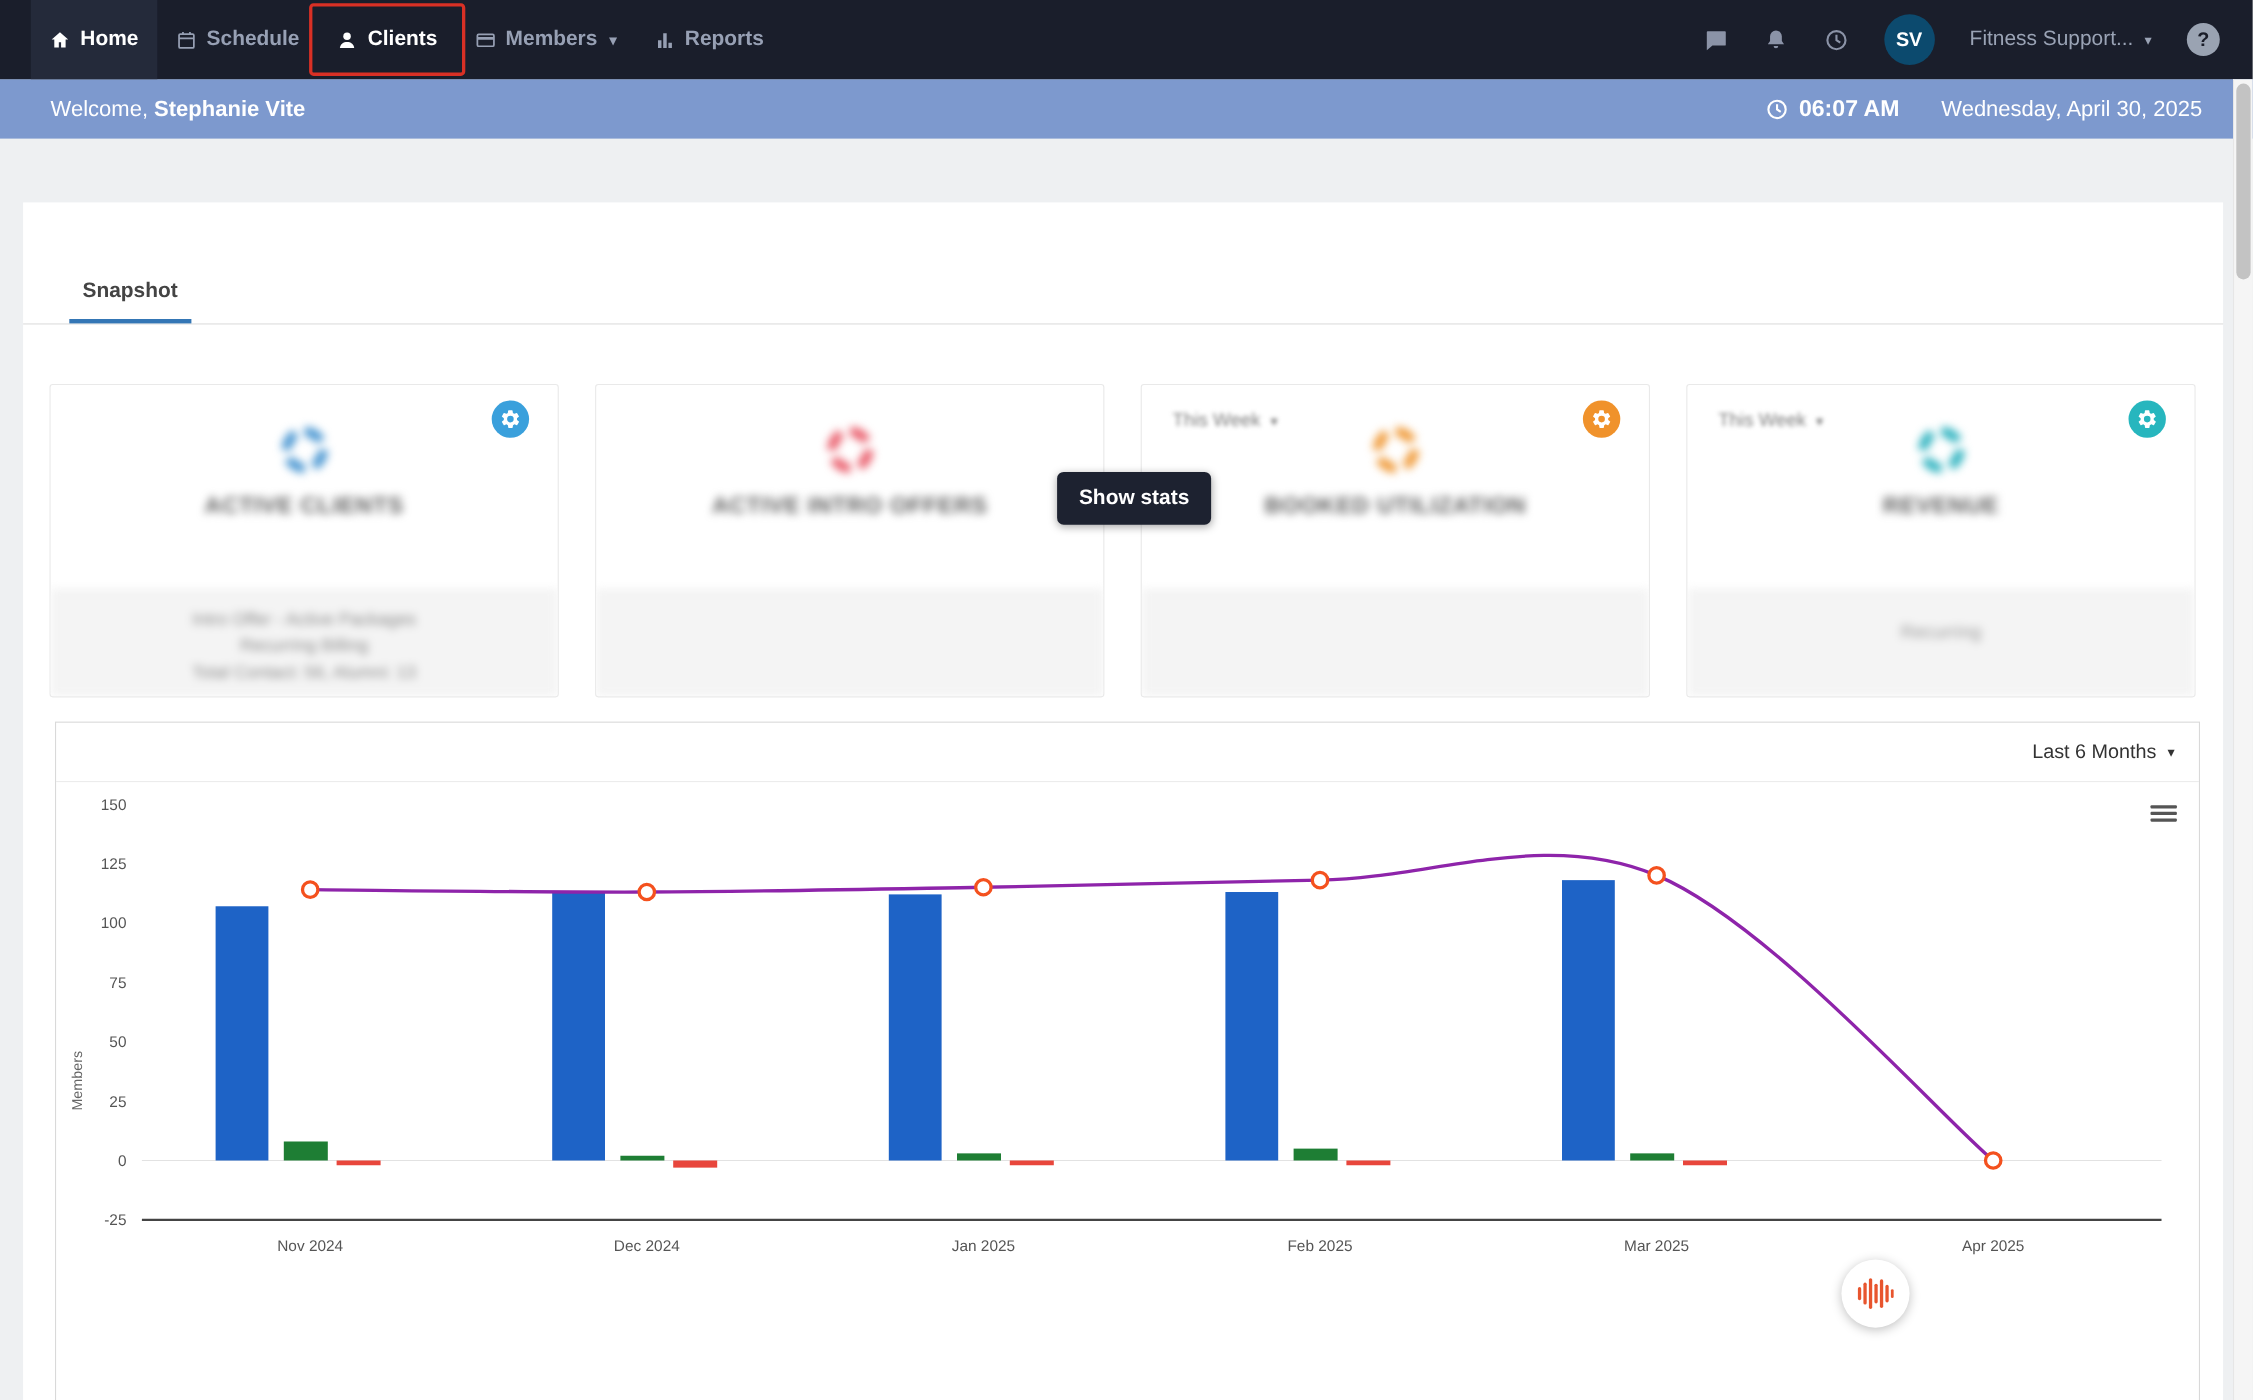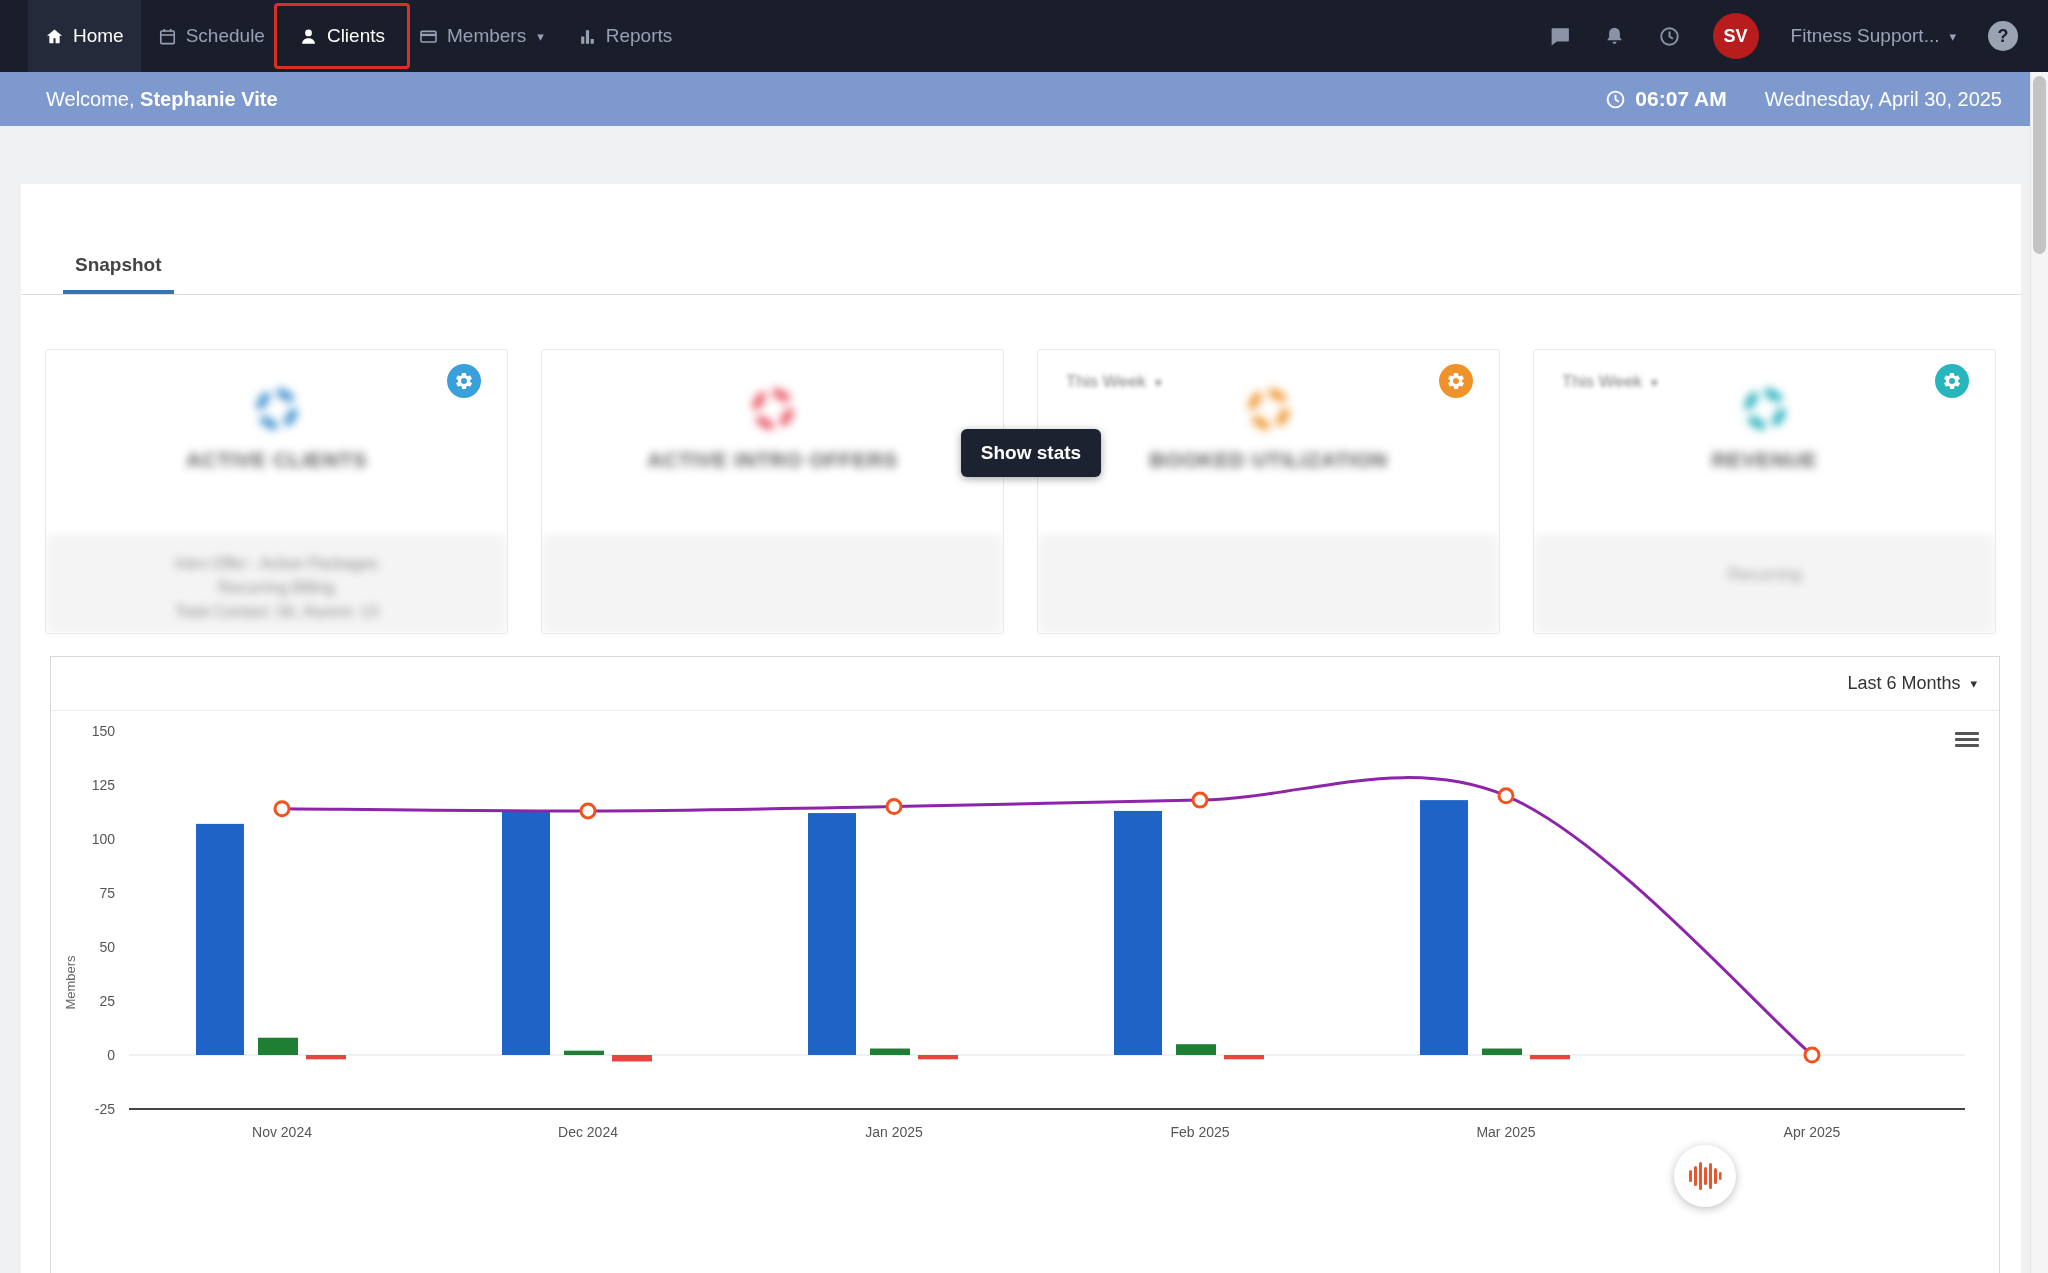--- a/index.html
+++ b/index.html
@@ -11,21 +11,21 @@
     color:#333;
   }
   svg { display:block; }
 
   
   .navbar {
     position:absolute; left:0; top:0; width:2048px; height:72px;
     background:#1a1e2b; display:flex; align-items:stretch;
     padding:0 30px 0 28px; z-index:30;
   }
-  .nav-left { display:flex; align-items:stretch; }
+  .nav-left { display:flex; align-items:stretch;font-weight:bold; }
   .nav-item {
     display:flex; align-items:center; gap:9px; padding:0 17px;
     color:#97a0b4; font-size:19px; cursor:pointer; position:relative;
   }
   .nav-item svg { width:19px; height:19px; }
   .nav-item.active { color:#ffffff; background:#242a3a; }
   .nav-item.highlight { color:#ffffff; }
   .caret { font-size:13px; margin-left:2px; }
   .red-box {
     position:absolute; left:-8px; right:-8px; top:3px; bottom:3px;
@@ -209,21 +209,21 @@
           <path d="M12 2.8a5.6 5.6 0 0 0-5.6 5.6v4.3L4.3 16h15.4l-2.1-3.3V8.4A5.6 5.6 0 0 0 12 2.8z"></path>
           <path d="M9.8 17.5a2.2 2.2 0 0 0 4.4 0z"></path>
         </svg>
     </span>
     <span class="nav-icon">
       <svg viewBox="0 0 24 24" fill="none" stroke="currentColor" stroke-width="2">
           <circle cx="12" cy="12" r="8.6"></circle>
           <path d="M12 6.8V12l3.6 2.4"></path>
         </svg>
     </span>
-    <div class="avatar" style="background: #b91c1c;">
+    <div class="avatar" style="background: #0c4a6e;">
       <span>SV</span>
     </div>
     <div class="account">
       <span class="account-label">Fitness Support...</span>
       <span class="caret">▾</span>
     </div>
     <div class="help-circle">?</div>
   </div>
 </nav>
 

